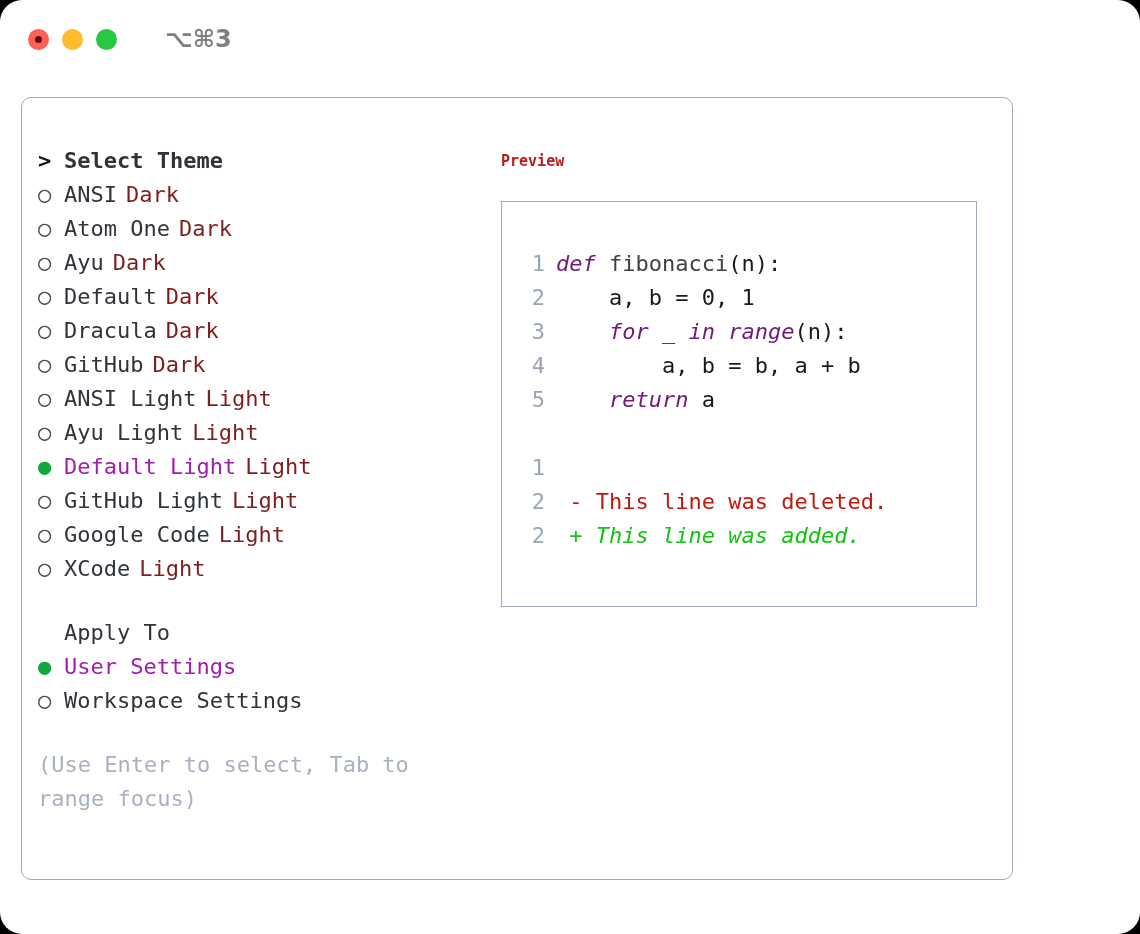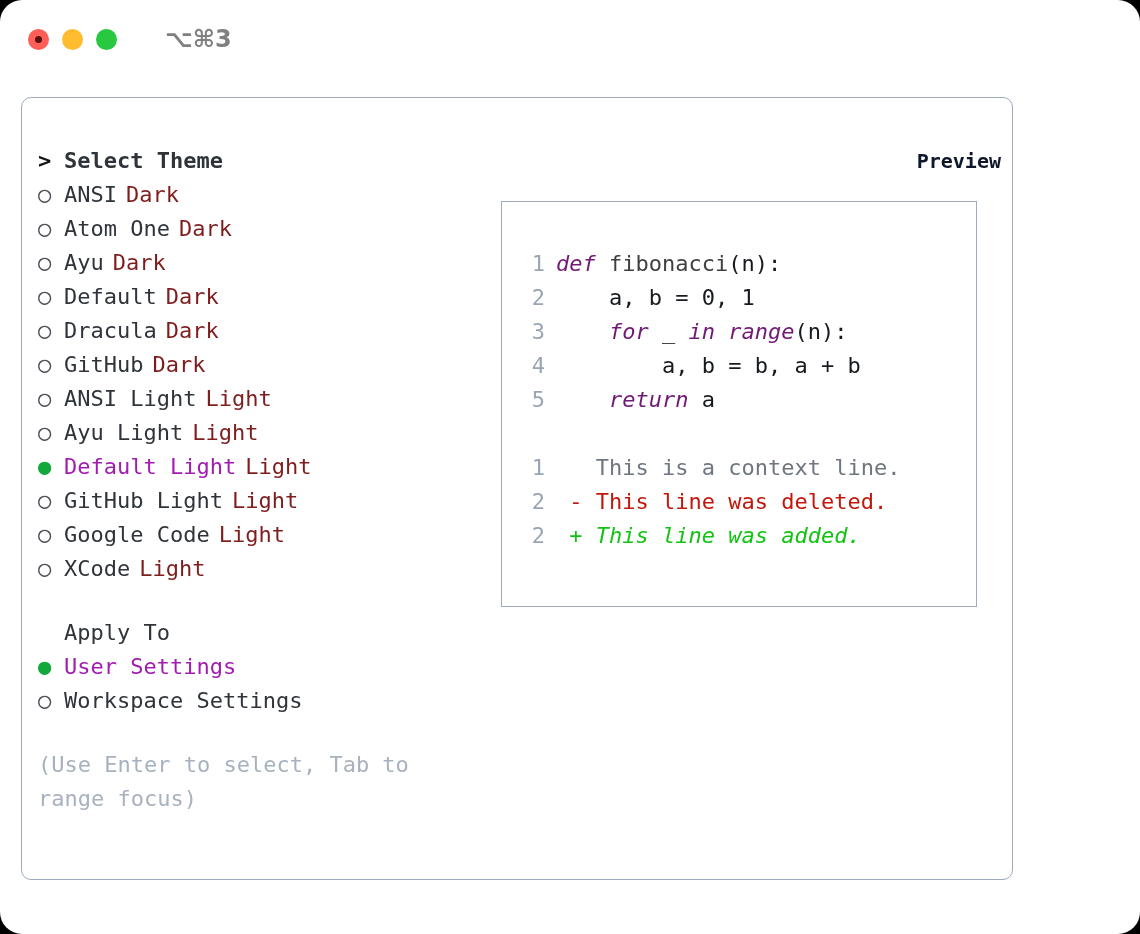--- a/index.html
+++ b/index.html
@@ -134,25 +134,24 @@
   }
 
   
   .right-col {
     position: absolute;
     left: 479px;
     top: 46px;
     width: 500px;
   }
   .preview-title {
-    font-size: 20px;
+    font-size: 15px;
     font-weight: bold;
-    color: #0f172a;
-    line-height: 34px;
-    text-align: right;
+    color: #b91c1c;
+    line-height: 34px;
   }
   .preview-box {
     margin-top: 23px;
     width: 476px;
     height: 406px;
     border: 1.6px solid #9dabbd;
     box-sizing: border-box;
     background: #ffffff;
     padding-top: 45px;
     padding-left: 15px;
@@ -241,21 +240,21 @@
         <div class="preview-box">
           <div id="code-lines">
               <div class="code-line"><span class="lineno">1</span><span class="tok-kw">def </span><span class="tok-fn">fibonacci</span><span class="tok-txt">(n):</span></div>
               <div class="code-line"><span class="lineno">2</span><span class="tok-txt">    a, b = 0, 1</span></div>
               <div class="code-line"><span class="lineno">3</span><span class="tok-txt">    </span><span class="tok-kw">for</span><span class="tok-txt"> _ </span><span class="tok-kw">in</span><span class="tok-txt"> </span><span class="tok-kw">range</span><span class="tok-txt">(n):</span></div>
               <div class="code-line"><span class="lineno">4</span><span class="tok-txt">        a, b = b, a + b</span></div>
               <div class="code-line"><span class="lineno">5</span><span class="tok-txt">    </span><span class="tok-kw">return</span><span class="tok-txt"> a</span></div>
             </div>
           <div class="code-gap"></div>
           <div id="diff-lines">
-              <div class="code-line"><span class="lineno">1</span><span class="tok-ctx">   This is a context line.</span></div>
+              <div class="code-line"><span class="lineno">1</span></div>
               <div class="code-line"><span class="lineno">2</span><span class="tok-del"> - This line was deleted.</span></div>
               <div class="code-line"><span class="lineno">2</span><span class="tok-add"> + This line was added.</span></div>
             </div>
         </div>
       </div>
 
     </div>
   </div>
 </div>
 

